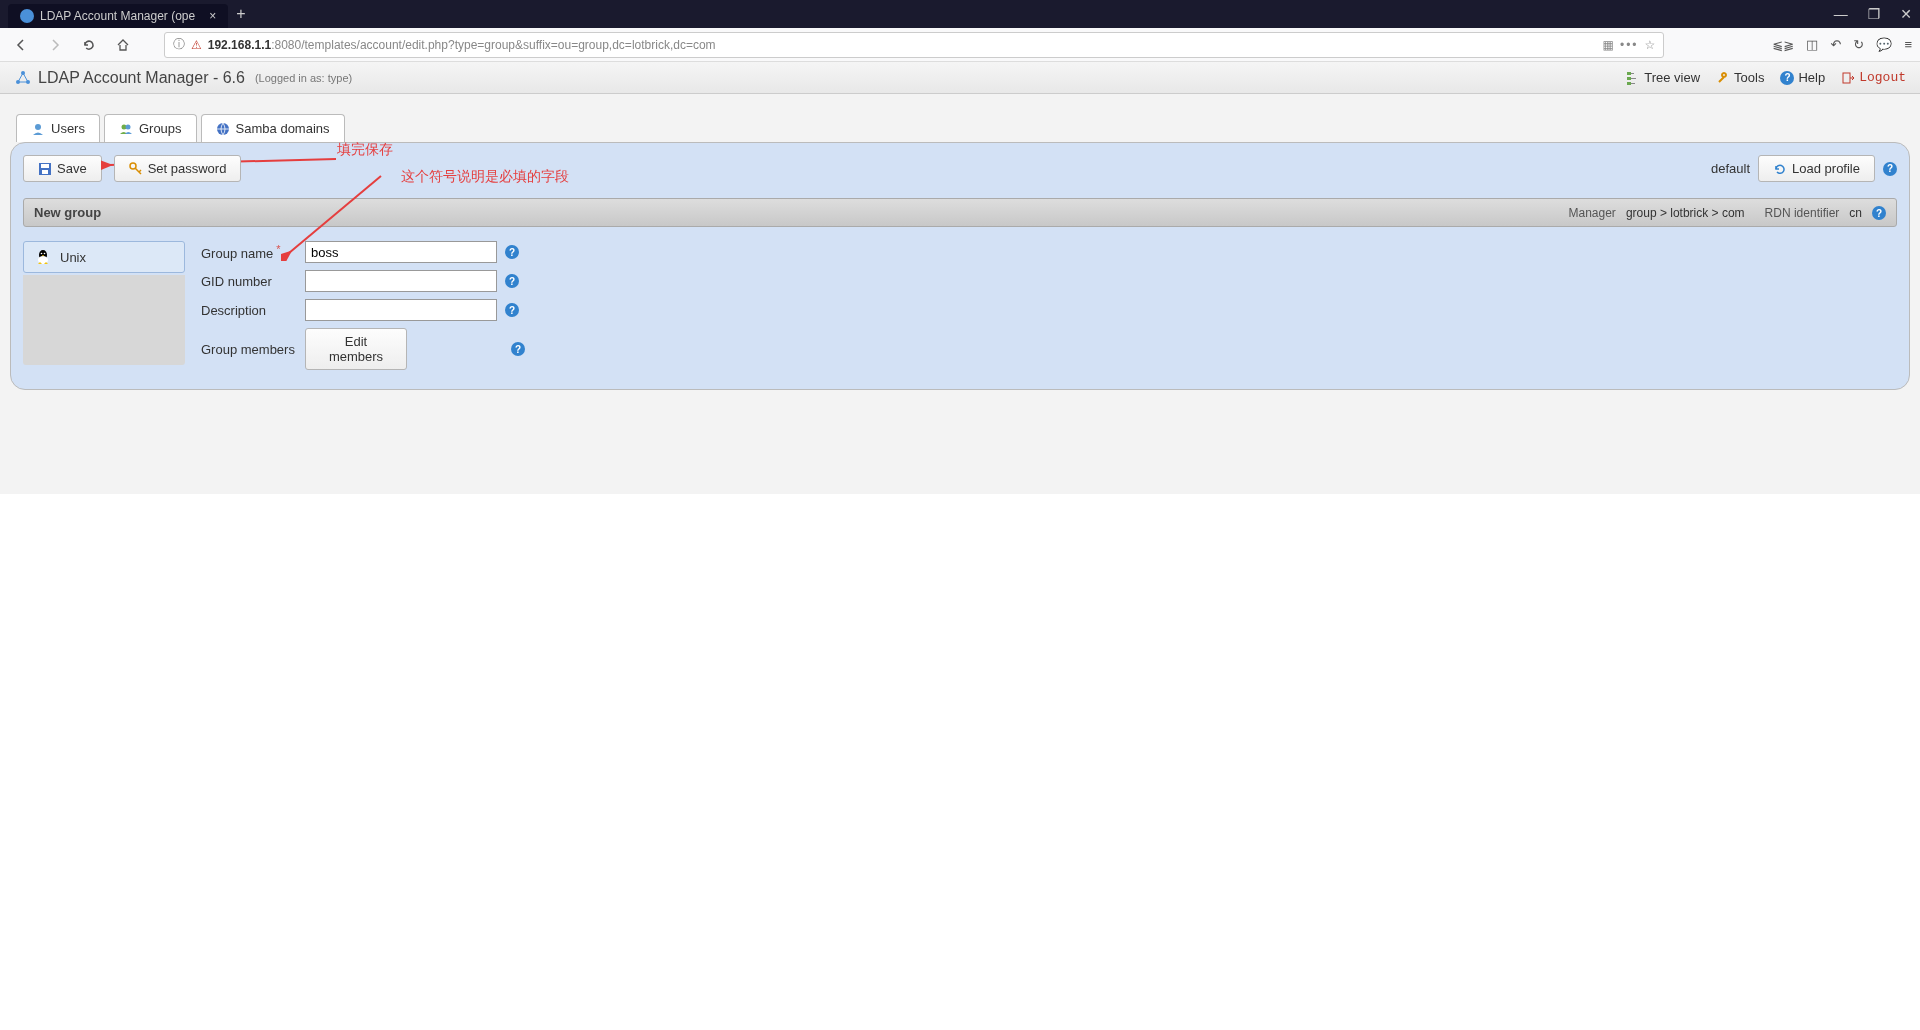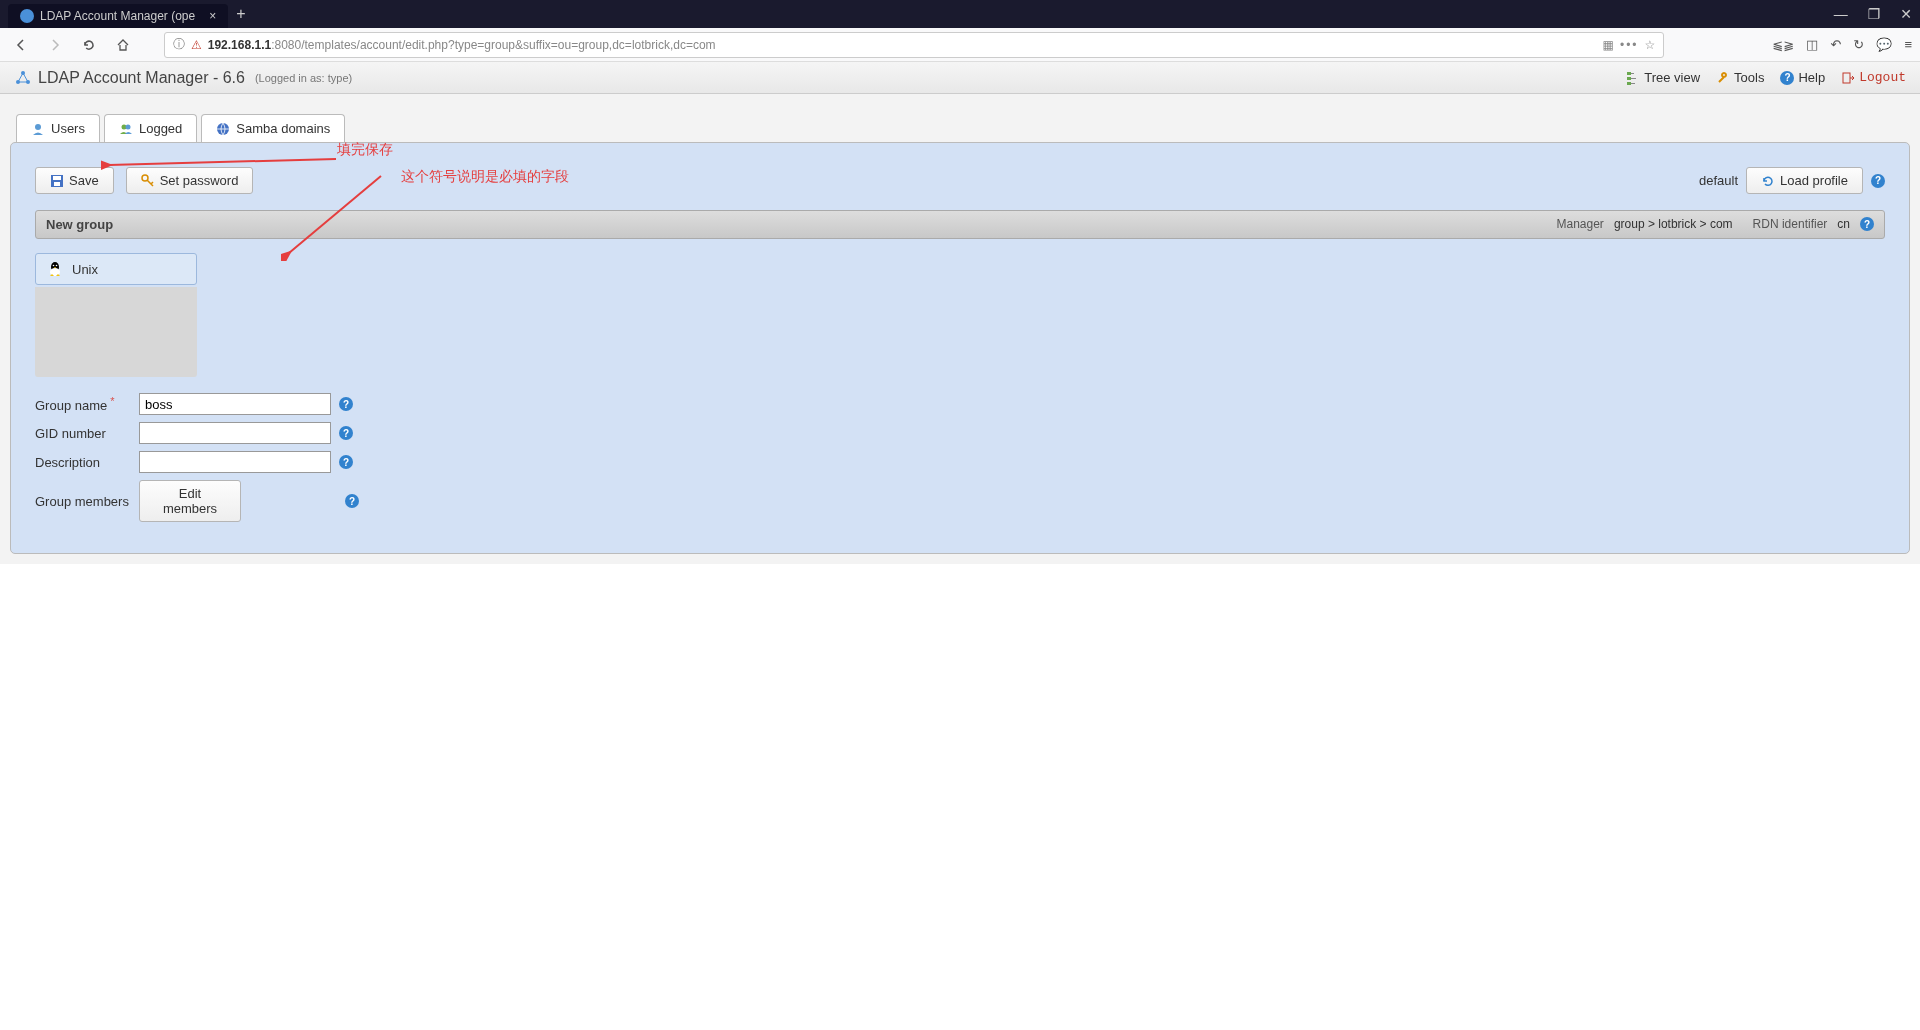--- a/index.html
+++ b/index.html
@@ -31,31 +31,31 @@
 .header-links { margin-left: auto; display: flex; gap: 16px; align-items: center; }
 .header-link { color: #333; text-decoration: none; display: flex; align-items: center; gap: 4px; cursor: pointer; font-size: 13px; }
 .header-link.logout { color: #c0392b; font-family: Liberation Mono, monospace; }
 
 
 .content-wrap { background: #f3f3f3; padding: 10px; min-height: 400px; }
 .tabstrip { display: flex; gap: 4px; padding: 10px 6px 0 6px; }
 .tab { background: #fff; border: 1px solid #bbb; border-bottom: none; padding: 6px 14px; border-radius: 4px 4px 0 0; display: flex; align-items: center; gap: 6px; cursor: pointer; font-size: 13px; }
 .tab.active { background: #fff; font-weight: normal; }
 
-.panel { background: #d3e1f5; border: 1px solid #bbb; border-radius: 5px; padding: 24px; position: relative; }
+.panel { background: #d3e1f5; border: 1px solid #bbb; border-radius: 15px; padding: 12px; position: relative; }
 
 .action-row { display: flex; align-items: center; gap: 12px; margin-bottom: 16px; }
 .btn { background: linear-gradient(to bottom, #fdfdfd, #eee); border: 1px solid #b5b5b5; border-radius: 3px; padding: 5px 14px; display: inline-flex; align-items: center; gap: 5px; cursor: pointer; font-size: 13px; color: #333; }
 .profile-right { margin-left: auto; display: flex; align-items: center; gap: 8px; font-size: 13px; }
 .help-icon { width: 14px; height: 14px; background: #3182ce; color: #fff; border-radius: 50%; display: inline-flex; align-items: center; justify-content: center; font-size: 10px; font-weight: bold; cursor: pointer; }
 
-.section-header { background: linear-gradient(to bottom, #ddd, #c8c8c8); border: 1px solid #aaa; border-radius: 3px; padding: 6px 10px; display: flex; align-items: flex-start; font-weight: bold; color: #444; margin-bottom: 14px; gap: 14px; }
+.section-header { background: linear-gradient(to bottom, #ddd, #c8c8c8); border: 1px solid #aaa; border-radius: 3px; padding: 6px 10px; display: flex; align-items: flex-end; font-weight: bold; color: #444; margin-bottom: 14px; gap: 14px; }
 .section-header .suffix-info { margin-left: auto; font-weight: normal; font-size: 12px; color: #555; display: flex; gap: 10px; align-items: center; }
 
-.form-layout { display: flex; gap: 16px; flex-direction: column; }
+.form-layout { display: flex; gap: 16px; }
 .sidebar { width: 162px; }
 .sidebar-item { background: #d3e1f5; border: 1px solid #9cb8dd; border-radius: 3px; padding: 6px 10px; display: flex; align-items: center; gap: 8px; font-size: 13px; cursor: pointer; margin-bottom: 2px; }
 .sidebar-item.active { background: #dce8f7; }
 .sidebar-body { background: #d7d7d7; height: 90px; border-radius: 0 0 3px 3px; }
 
 .form-fields { flex: 1; }
 .field-row { display: flex; align-items: center; gap: 8px; margin-bottom: 7px; }
 .field-label { width: 96px; font-size: 13px; color: #333; }
 .required-mark { color: #d9534f; font-size: 11px; vertical-align: super; }
 .field-input { width: 192px; height: 22px; border: 1px solid #999; padding: 2px 5px; font-size: 13px; background: #fff; }
@@ -175,21 +175,21 @@
         </svg>
       <span>Users</span>
     </div>
     <div class="tab active">
       <svg width="14" height="14" viewBox="0 0 14 14">
           <circle cx="5" cy="5" r="2.5" fill="#70ad47"></circle>
           <circle cx="9" cy="5" r="2.5" fill="#5b9bd5"></circle>
           <path d="M1 12 Q5 8 8 12" fill="#70ad47"></path>
           <path d="M6 12 Q9 8 13 12" fill="#5b9bd5"></path>
         </svg>
-      <span>Logged</span>
+      <span>Groups</span>
     </div>
     <div class="tab">
       <svg width="14" height="14" viewBox="0 0 14 14">
           <circle cx="7" cy="7" r="6" fill="#4472c4"></circle>
           <path d="M1 7 H13 M7 1 Q3 7 7 13 M7 1 Q11 7 7 13" stroke="#fff" stroke-width="0.8" fill="none"></path>
         </svg>
       <span>Samba domains</span>
     </div>
   </div>
 

